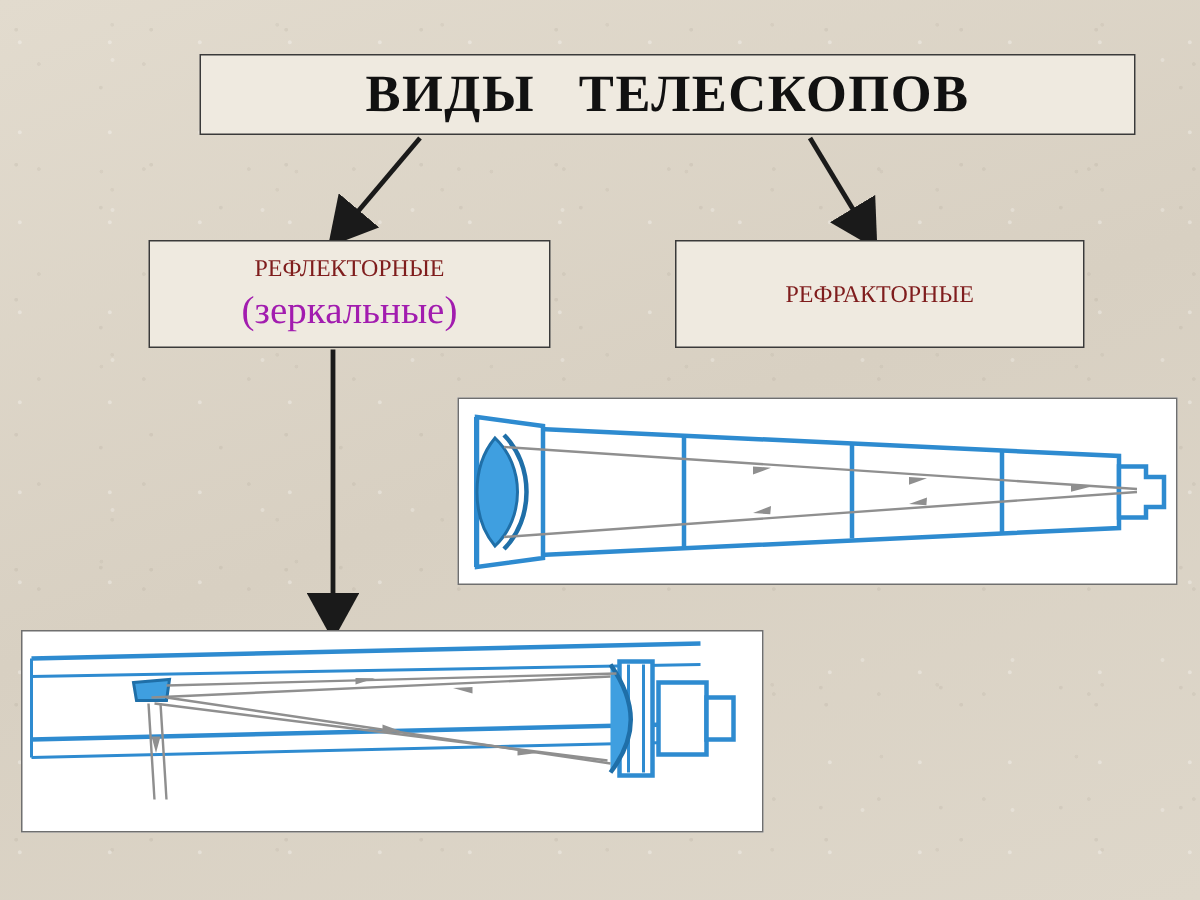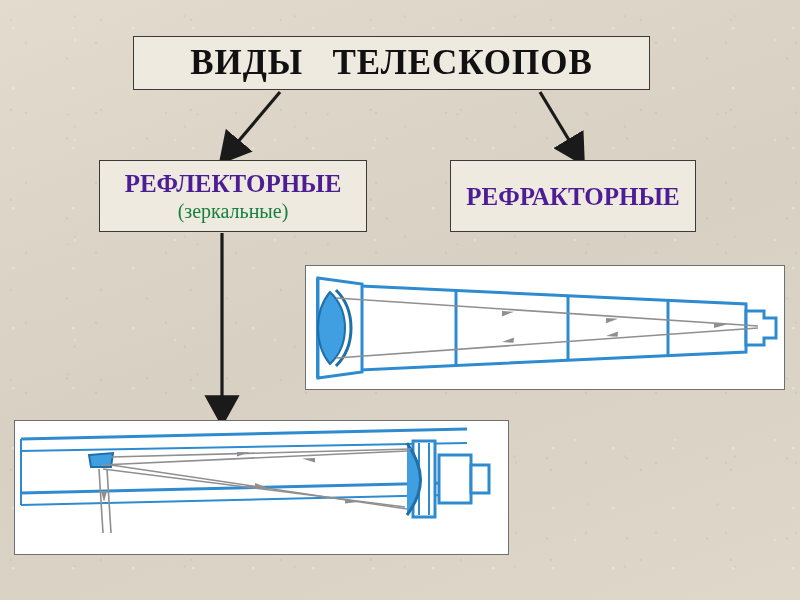--- a/index.html
+++ b/index.html
@@ -35,21 +35,21 @@
     position: absolute;
     background: #efeae0;
     border: 1px solid #3a3a3a;
     box-sizing: border-box;
     text-align: center;
   }
 
   #title-box {
     left: 133px;
     top: 36px;
-    width: 517px;
+    width: 624px;
     height: 54px;
     display: flex;
     align-items: center;
     justify-content: center;
   }
   #title-text {
     font-size: 35px;
     font-weight: bold;
     letter-spacing: 1px;
     color: #111;
@@ -65,32 +65,32 @@
   }
   #reflector-box {
     left: 99px;
     top: 160px;
     width: 268px;
     height: 72px;
   }
   #refractor-box {
     left: 450px;
     top: 160px;
-    width: 246px;
+    width: 273px;
     height: 72px;
   }
   .branch-title {
-    font-size: 25px;
-    font-weight: bold;
-    color: #4c1d95;
+    font-size: 16px;
+    font-weight: normal;
+    color: #7f1d1d;
     line-height: 1.1;
   }
   .branch-sub {
-    font-size: 20px;
-    color: #15803d;
+    font-size: 26px;
+    color: #a21caf;
     line-height: 1.25;
     margin-top: 2px;
   }
 
   
   #refractor-panel {
     position: absolute;
     left: 305px;
     top: 265px;
     width: 480px;

